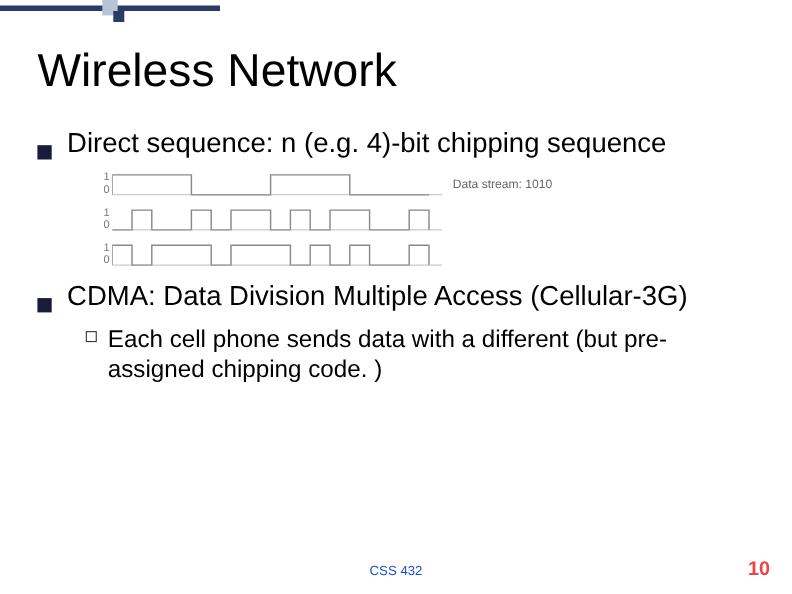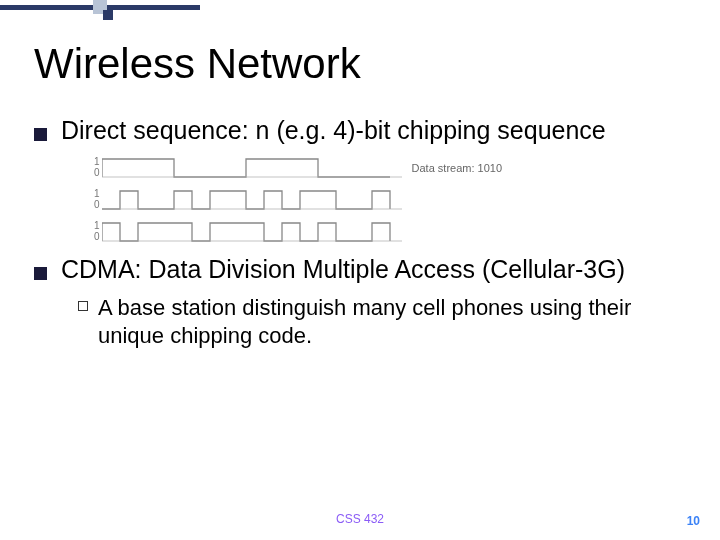--- a/index.html
+++ b/index.html
@@ -3,34 +3,34 @@
 <meta charset="utf-8">
 <style>
   * { margin: 0; padding: 0; box-sizing: border-box; }
   body { width: 720px; height: 540px; font-family: Arial, sans-serif; background: #fff; position: relative; }
   .corner-deco { position: absolute; top: 0; left: 0; width: 200px; height: 28px; }
   .dark-bar { position: absolute; top: 5px; left: 0; width: 200px; height: 5px; background: #2b3a67; }
   .sq1 { position: absolute; top: 0; left: 93px; width: 14px; height: 14px; background: #b8c4d6; }
   .sq2 { position: absolute; top: 10px; left: 103px; width: 10px; height: 10px; background: #2b3a67; }
   .content { padding: 40px 34px 0 34px; }
   .title { font-size: 42px; font-weight: normal; color: #000; margin-bottom: 28px; }
-  .bullet-row { display: flex; align-items: center; margin-bottom: 10px; }
+  .bullet-row { display: flex; align-items: flex-end; margin-bottom: 10px; }
   .sq-bullet { width: 13px; height: 13px; background: #1a1a3a; margin-top: 8px; margin-right: 14px; flex-shrink: 0; }
   .bullet-text { font-size: 25px; color: #000; }
   .diagram { margin: 6px 0 10px 60px; }
   .waverow { display: flex; align-items: center; margin-bottom: 6px; }
   .axis-labels { display: flex; flex-direction: column; font-size: 10px; color: #777; margin-right: 2px; line-height: 1; }
   .axis-labels span { height: 11px; }
   .wave-label { font-size: 11px; color: #666; margin-left: 10px; text-align: right; }
   .sub-list { margin-left: 44px; margin-top: 6px; }
   .sub-row { display: flex; align-items: flex-start; margin-bottom: 4px; }
   .sq-bullet-sm { width: 10px; height: 10px; border: 1px solid #333; background: #fff; margin-top: 7px; margin-right: 10px; flex-shrink: 0; }
   .sub-text { font-size: 22px; color: #000; line-height: 1.25; }
-  .footer { position: absolute; bottom: 14px; left: 0; width: 100%; display: flex; justify-content: center; font-size: 12px; color: #8b5cf6; }
-  .pagenum { position: absolute; bottom: 12px; right: 20px; font-size: 12px; font-weight: bold; color: #3b82f6; }
+  .footer { position: absolute; bottom: 14px; left: 0; width: 100%; display: flex; justify-content: center; font-size: 12px; color: #1d4ed8; }
+  .pagenum { position: absolute; bottom: 12px; right: 20px; font-size: 18px; font-weight: bold; color: #ef4444; }
 </style>
 </head>
 <body>
 
 <div class="corner-deco">
   <div class="dark-bar"></div>
   <div class="sq1"></div>
   <div class="sq2"></div>
 </div>
 
@@ -79,19 +79,19 @@
   </div>
 
   <div class="bullet-row">
     <div class="sq-bullet"></div>
     <div class="bullet-text">CDMA: Data Division Multiple Access (Cellular-3G)</div>
   </div>
 
   <div class="sub-list">
     <div class="sub-row">
       <div class="sq-bullet-sm"></div>
-      <div class="sub-text">A base station distinguish many cell phones using their unique chipping code.</div>
+      <div class="sub-text">Each cell phone sends data with a different (but pre-assigned chipping code. )</div>
     </div>
   </div>
 </div>
 
 <div class="footer">CSS 432</div>
 <div class="pagenum">10</div>
 
 </body></html>

